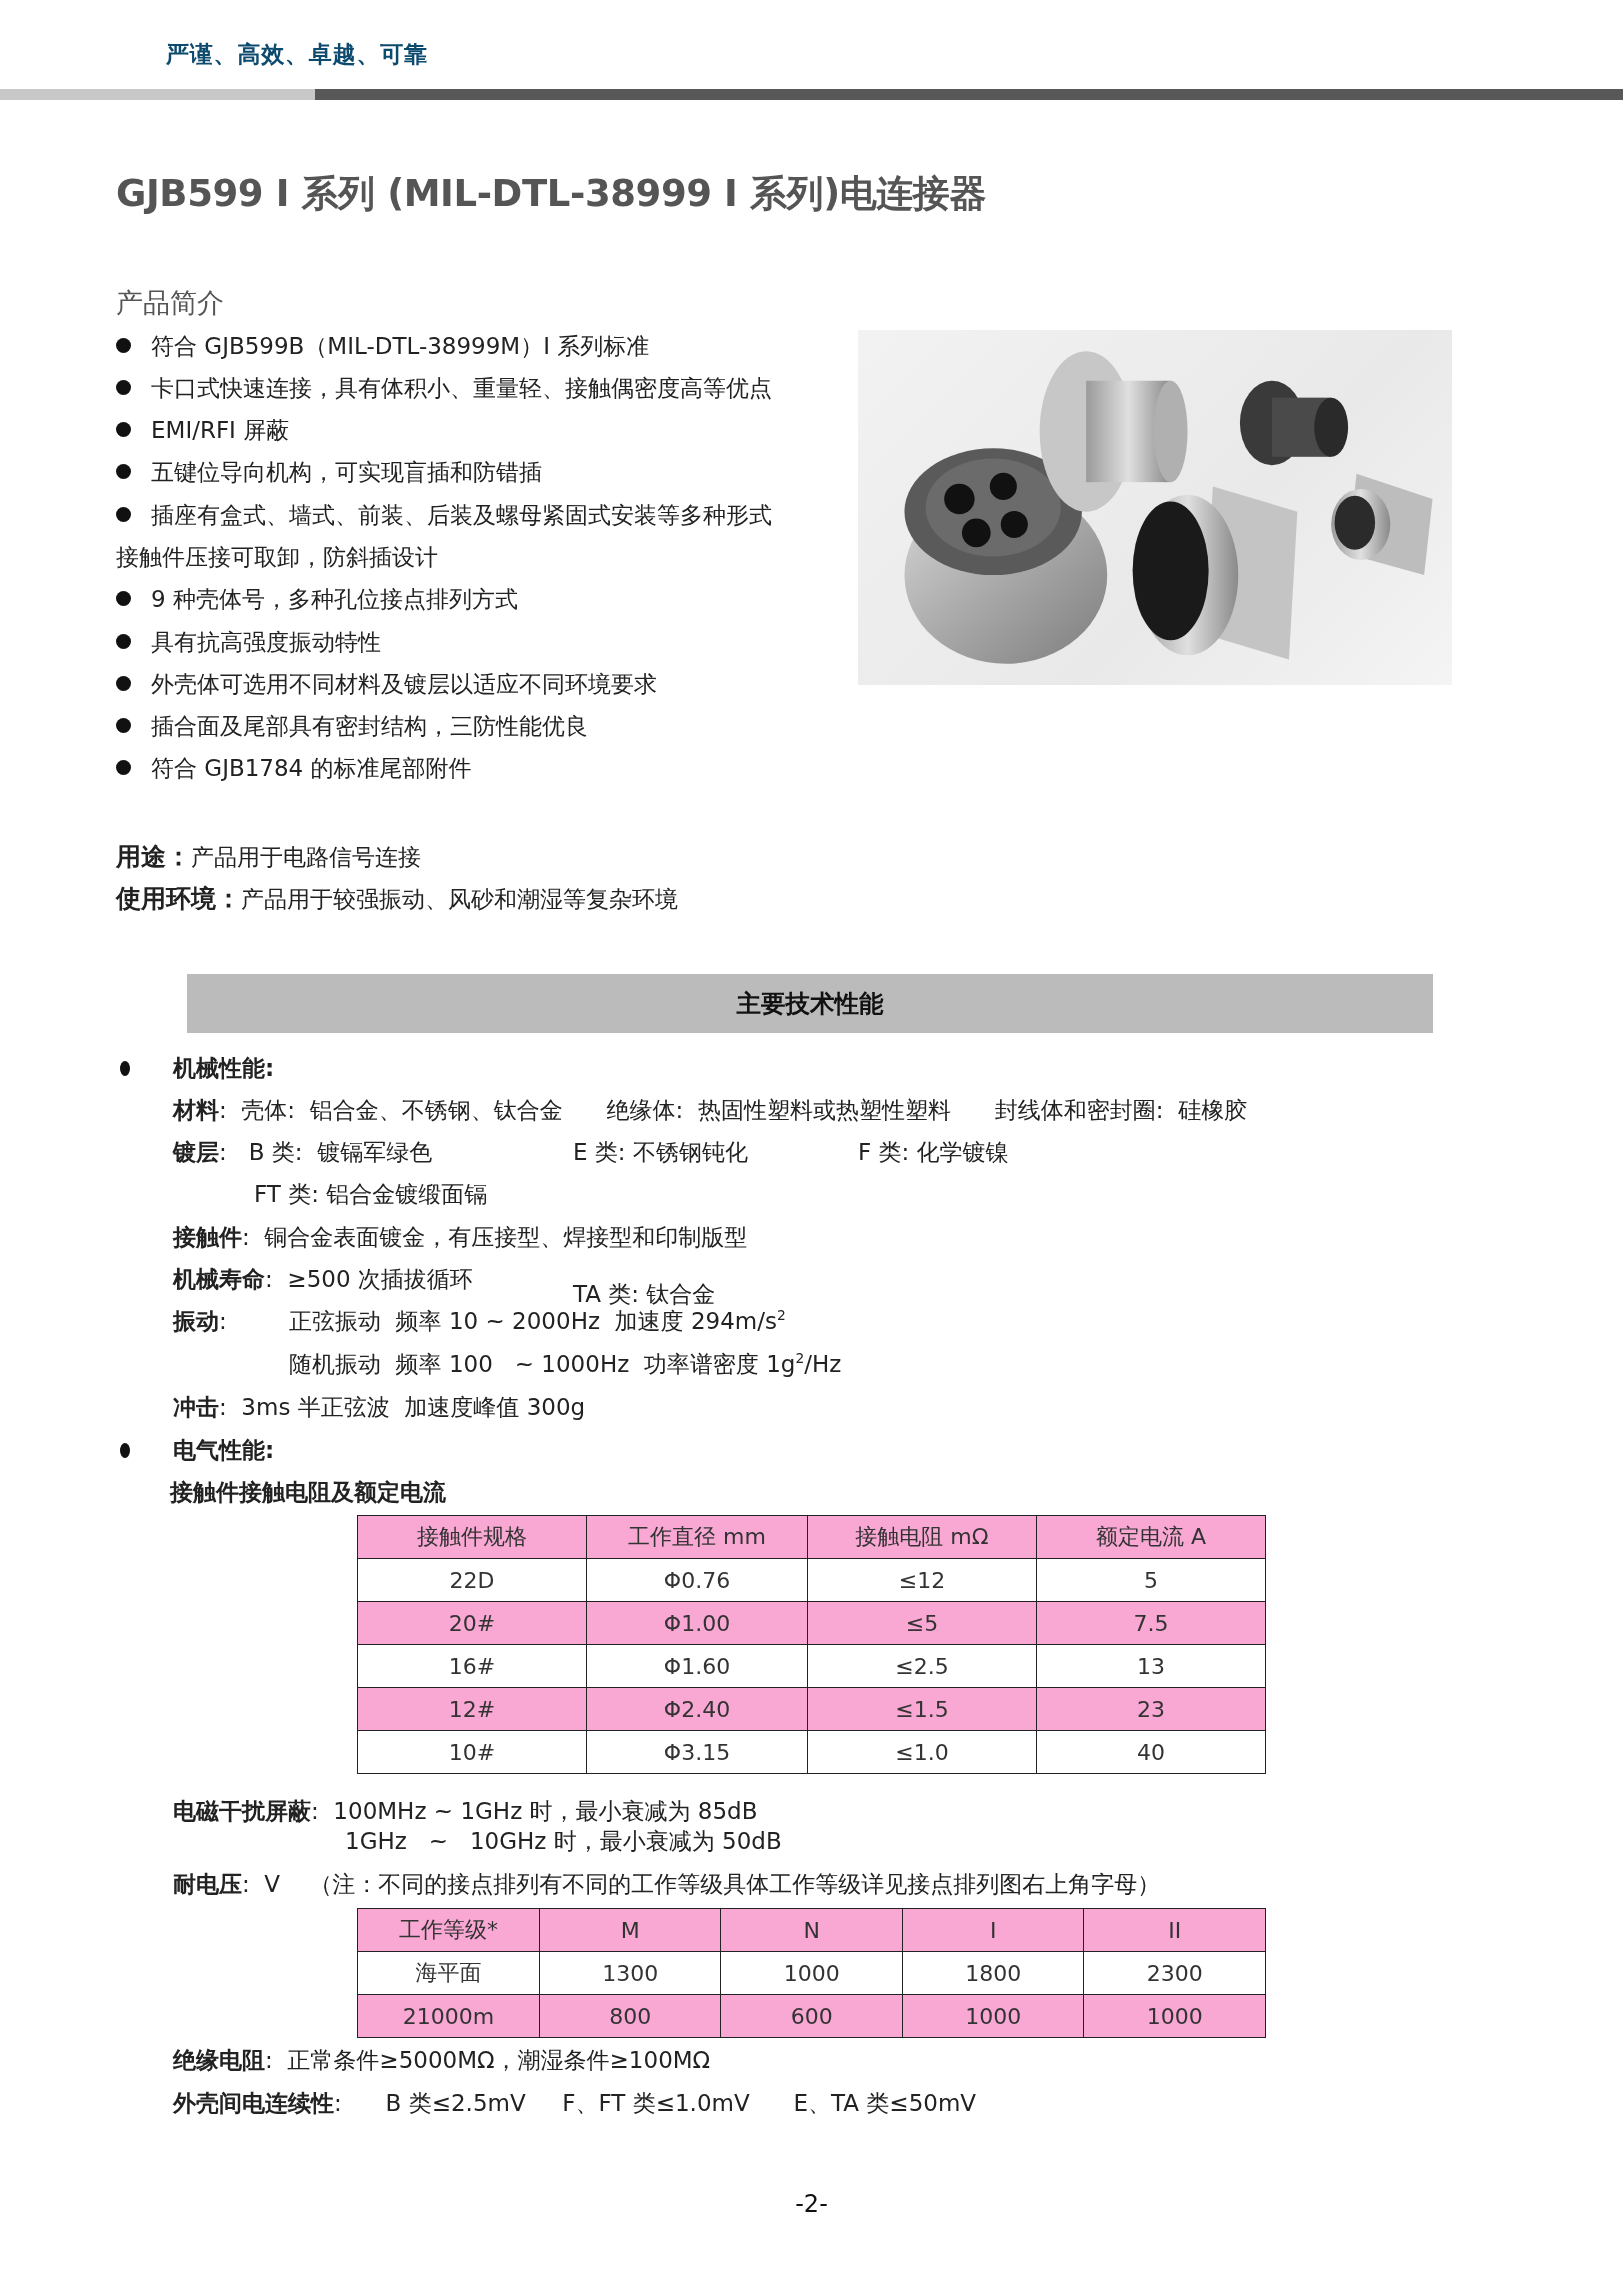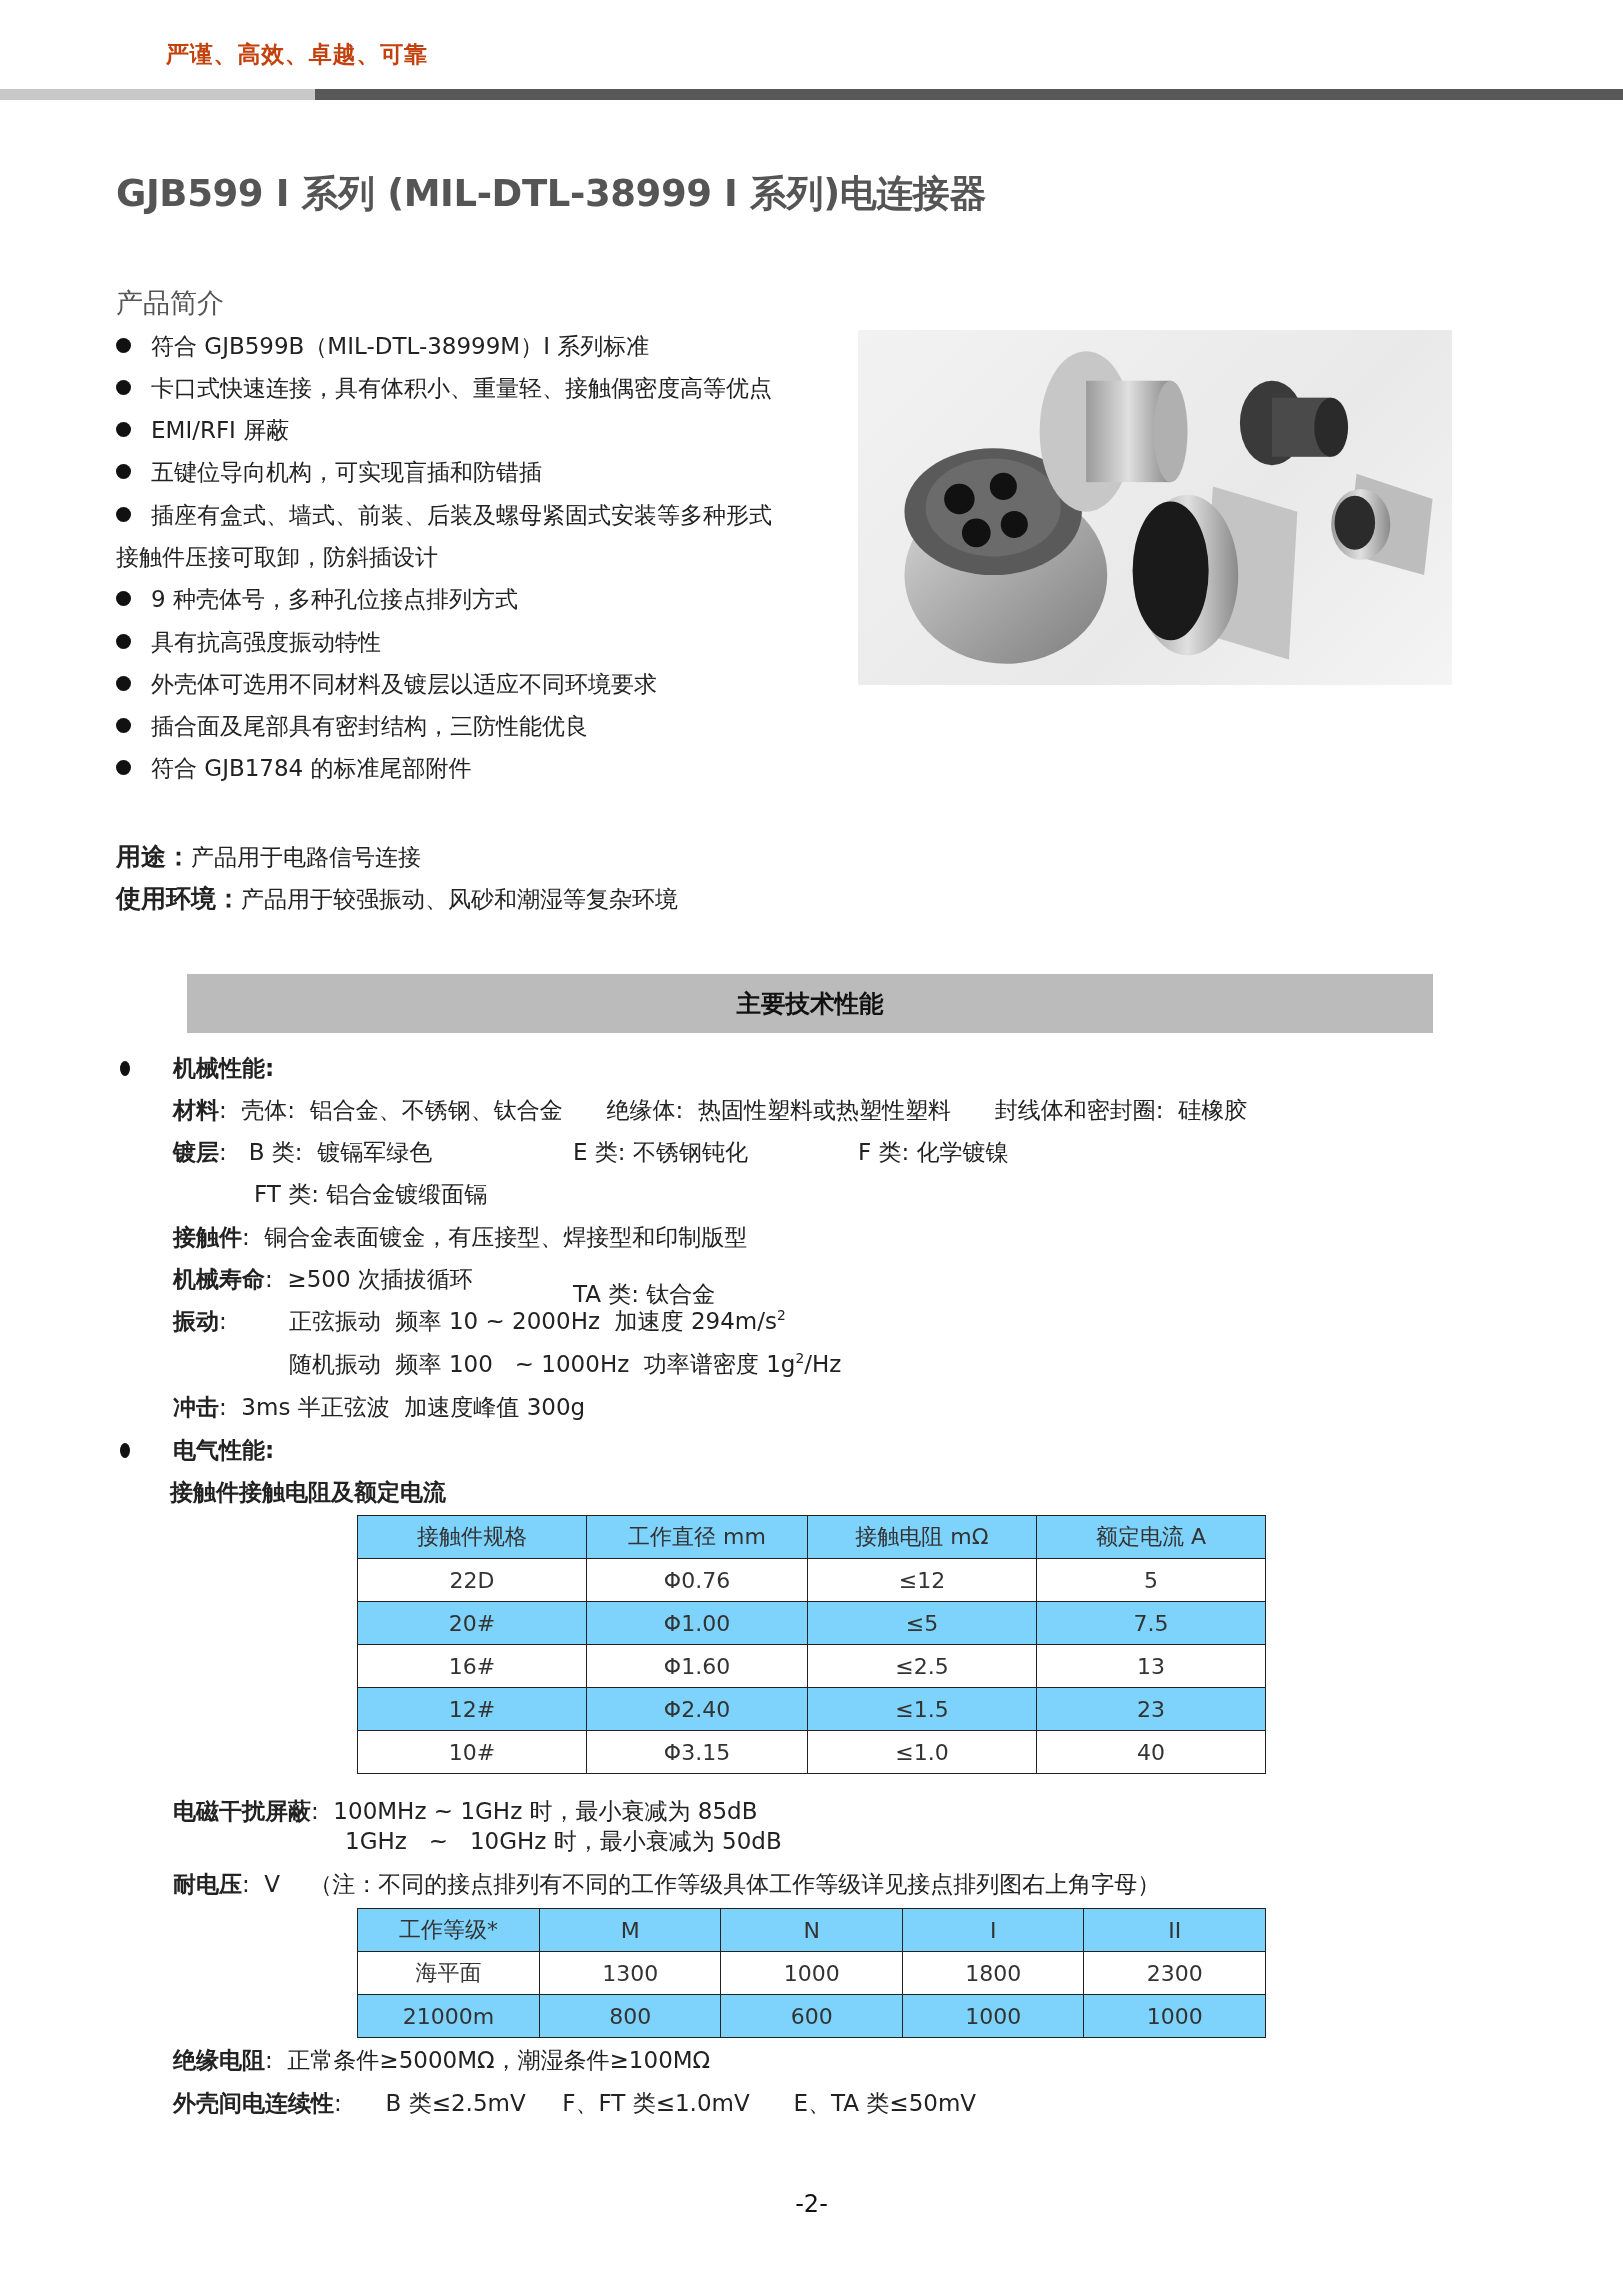--- a/index.html
+++ b/index.html
@@ -1,32 +1,32 @@
 <!DOCTYPE html>
 <html style="font-size:13.5px"><head>
 <meta charset="utf-8">
 <style>
   html, body { margin: 0; padding: 0; background: #ffffff; }
   body { width: 1623px; height: 2295px; position: relative; overflow: hidden;
          font-family: "DejaVu Sans", "Liberation Sans", sans-serif; color: #222; }
   .abs { position: absolute; white-space: nowrap; }
-  .slogan { left: 166px; top: 39px; font-size: 23px; color: #c2410c; font-weight: bold; letter-spacing: 0.8px; }
+  .slogan { left: 166px; top: 39px; font-size: 23px; color: #0c4a6e; font-weight: bold; letter-spacing: 0.8px; }
   .bar-light { left: 0; top: 89px; width: 315px; height: 11px; background: #c8c8c8; }
   .bar-dark { left: 315px; top: 89px; right: 0; height: 11px; background: #585858; }
   .title { left: 116px; top: 169px; font-size: 37px; font-weight: bold; color: #555; letter-spacing: -0.4px; }
   .section-h { left: 116px; top: 285px; font-size: 27px; color: #555; }
   .line { font-size: 23px; color: #222; }
   .bullet { display: inline-block; width: 15px; height: 15px; border-radius: 50%; background: #111; margin-right: 20px; vertical-align: middle; position: relative; top: -2.5px; }
   .bold { font-weight: bold; }
   .photo { left: 858px; top: 330px; width: 594px; height: 355px; background: linear-gradient(135deg, #f2f2f2 0%, #e9e9e9 60%, #f4f4f4 100%); overflow: hidden; }
   .spec-bar { left: 187px; top: 974px; width: 1246px; height: 59px; background: #bbbbbb; display: flex; align-items: center; justify-content: center; font-size: 24.5px; font-weight: bold; color: #111; }
   .sbullet { display: inline-block; width: 10px; height: 15px; border-radius: 50%; background: #111; position: absolute; }
   table.spec { position: absolute; border-collapse: collapse; font-size: 22px; color: #333; }
   table.spec td { border: 0.8px solid #222; text-align: center; height: 42px; padding: 0; }
-  table.spec tr.shade td { background: #7dd3fc; }
+  table.spec tr.shade td { background: #f9a8d4; }
   table.spec tr { border-top: 1.7px solid #222; border-bottom: 1.7px solid #222; }
   table.spec { border: 1.7px solid #222; }
   .pagenum { left: 0; width: 1623px; top: 2190px; text-align: center; font-size: 24px; color: #111; }
   sup { font-size: 60%; }
 </style>
 </head>
 <body>
 
 <div class="abs slogan">严谨、高效、卓越、可靠</div>
 <div class="abs bar-light"></div>

